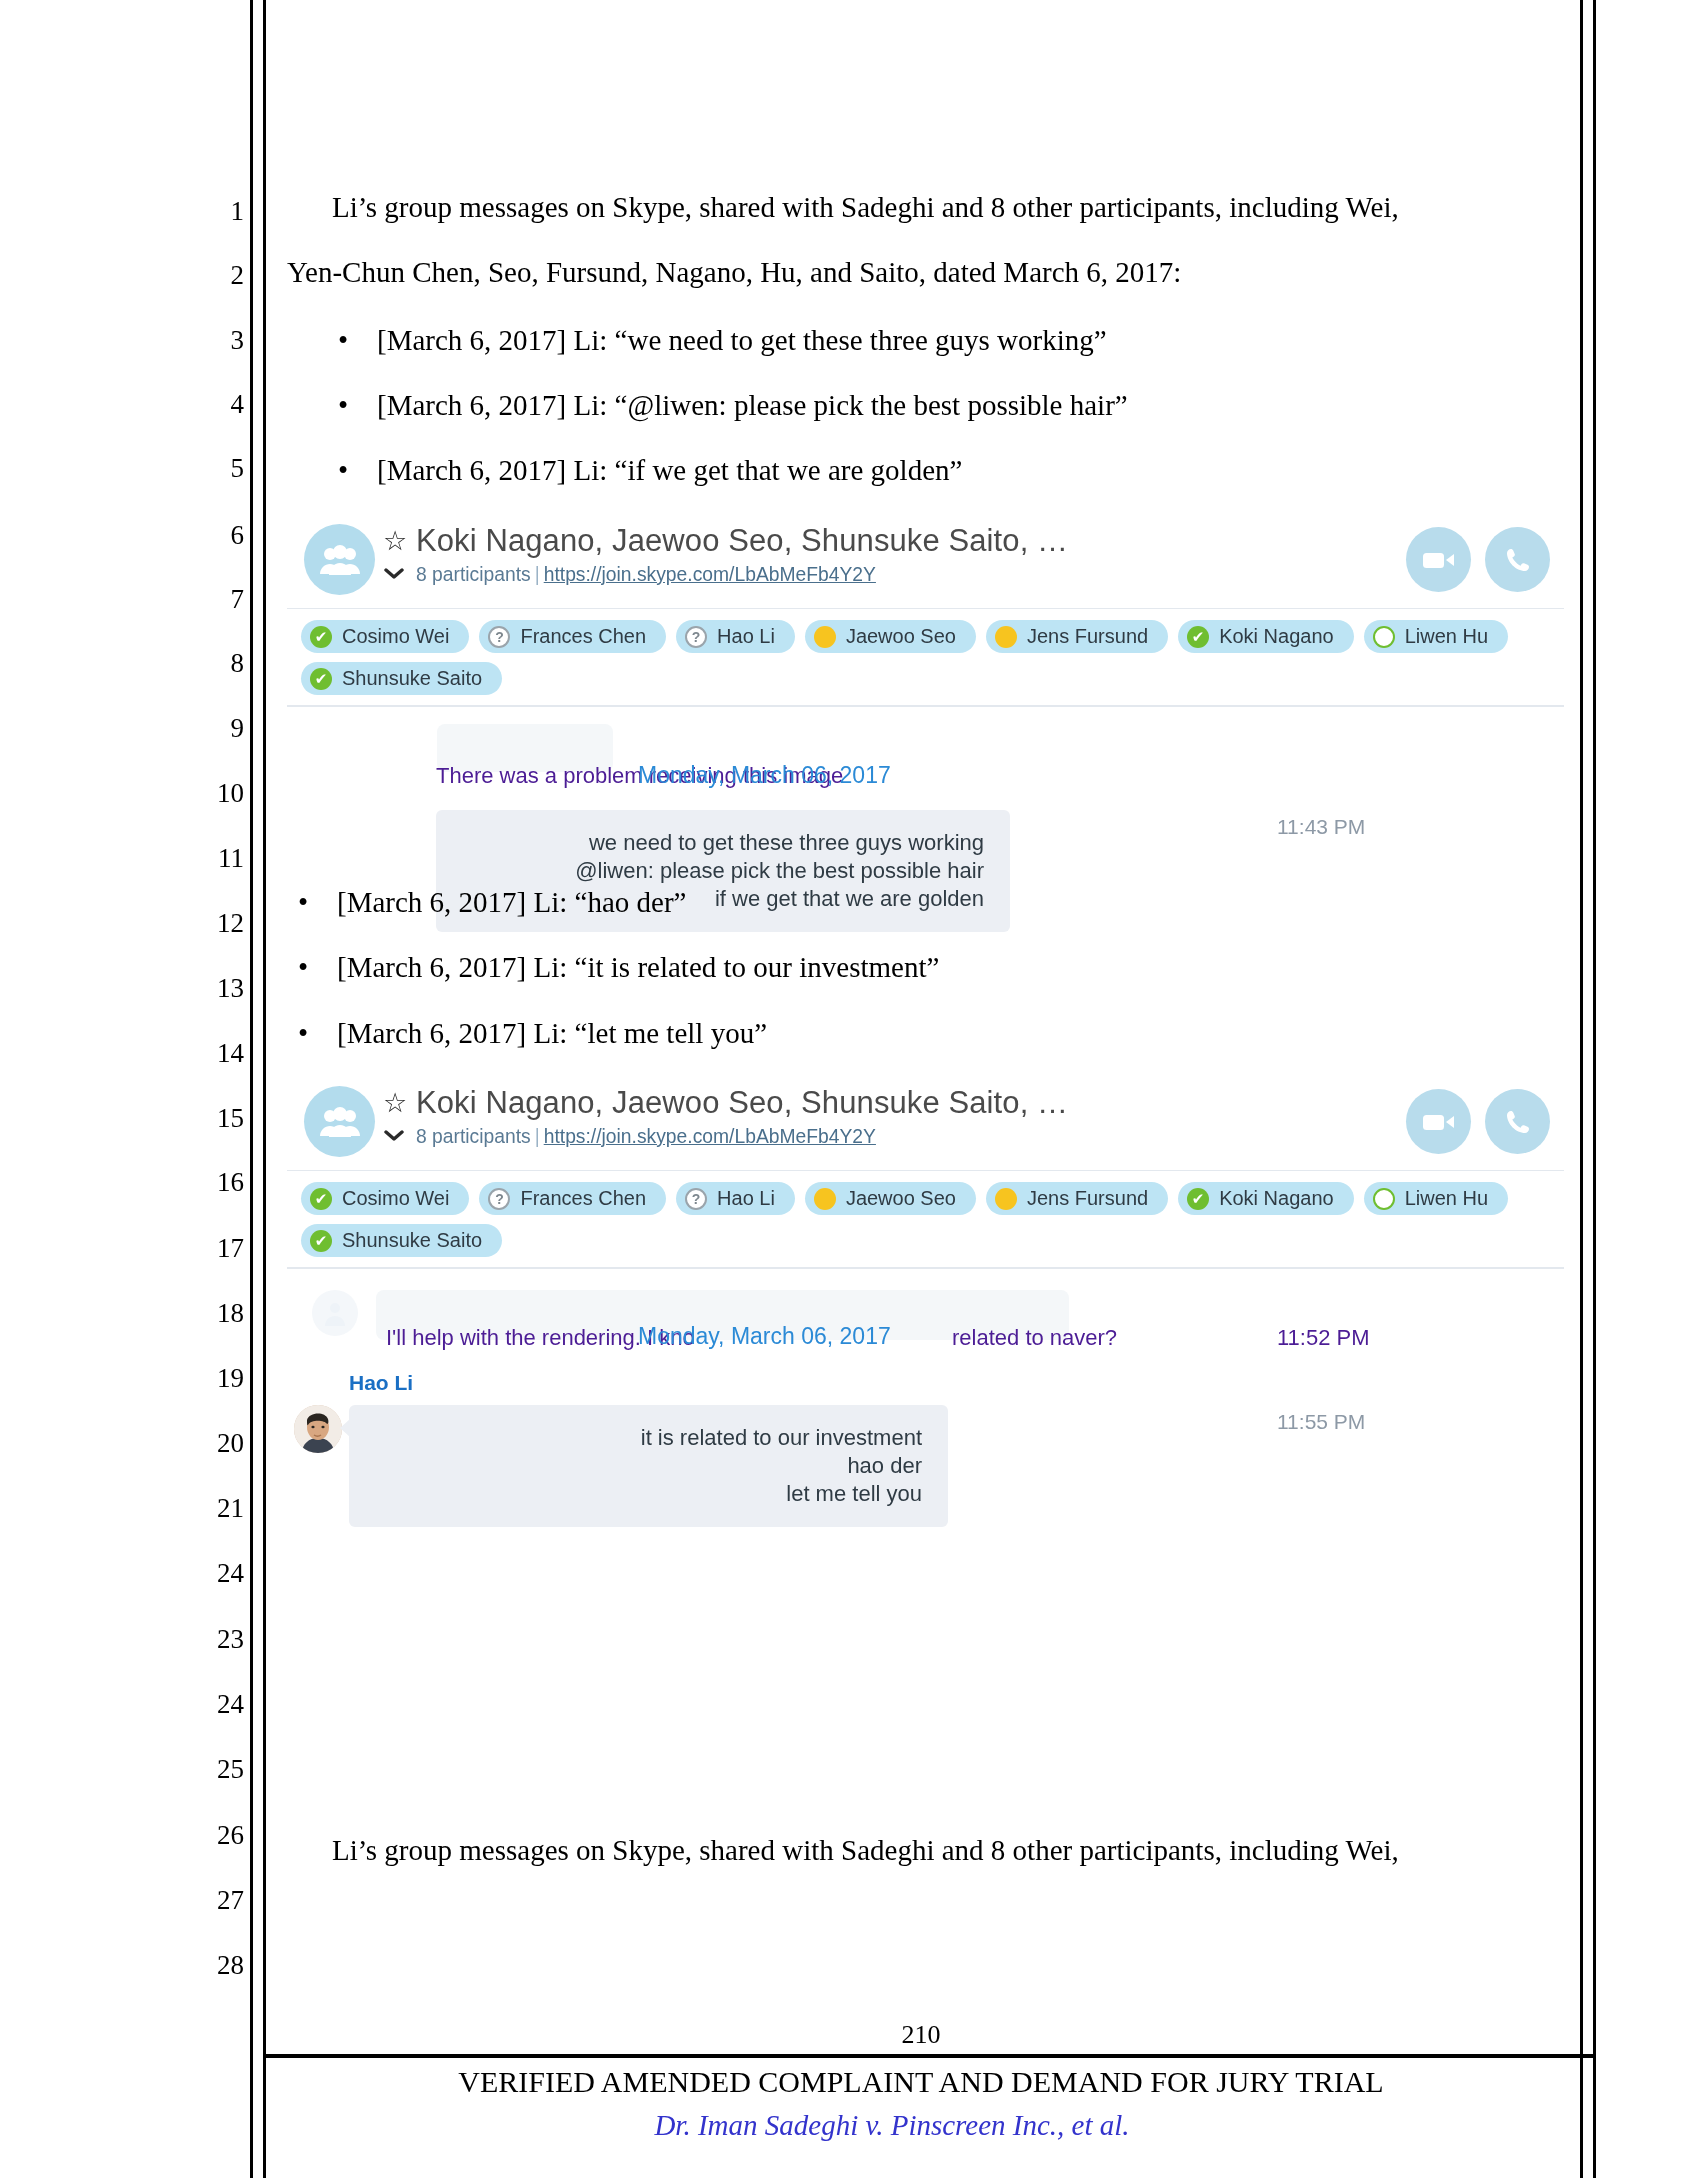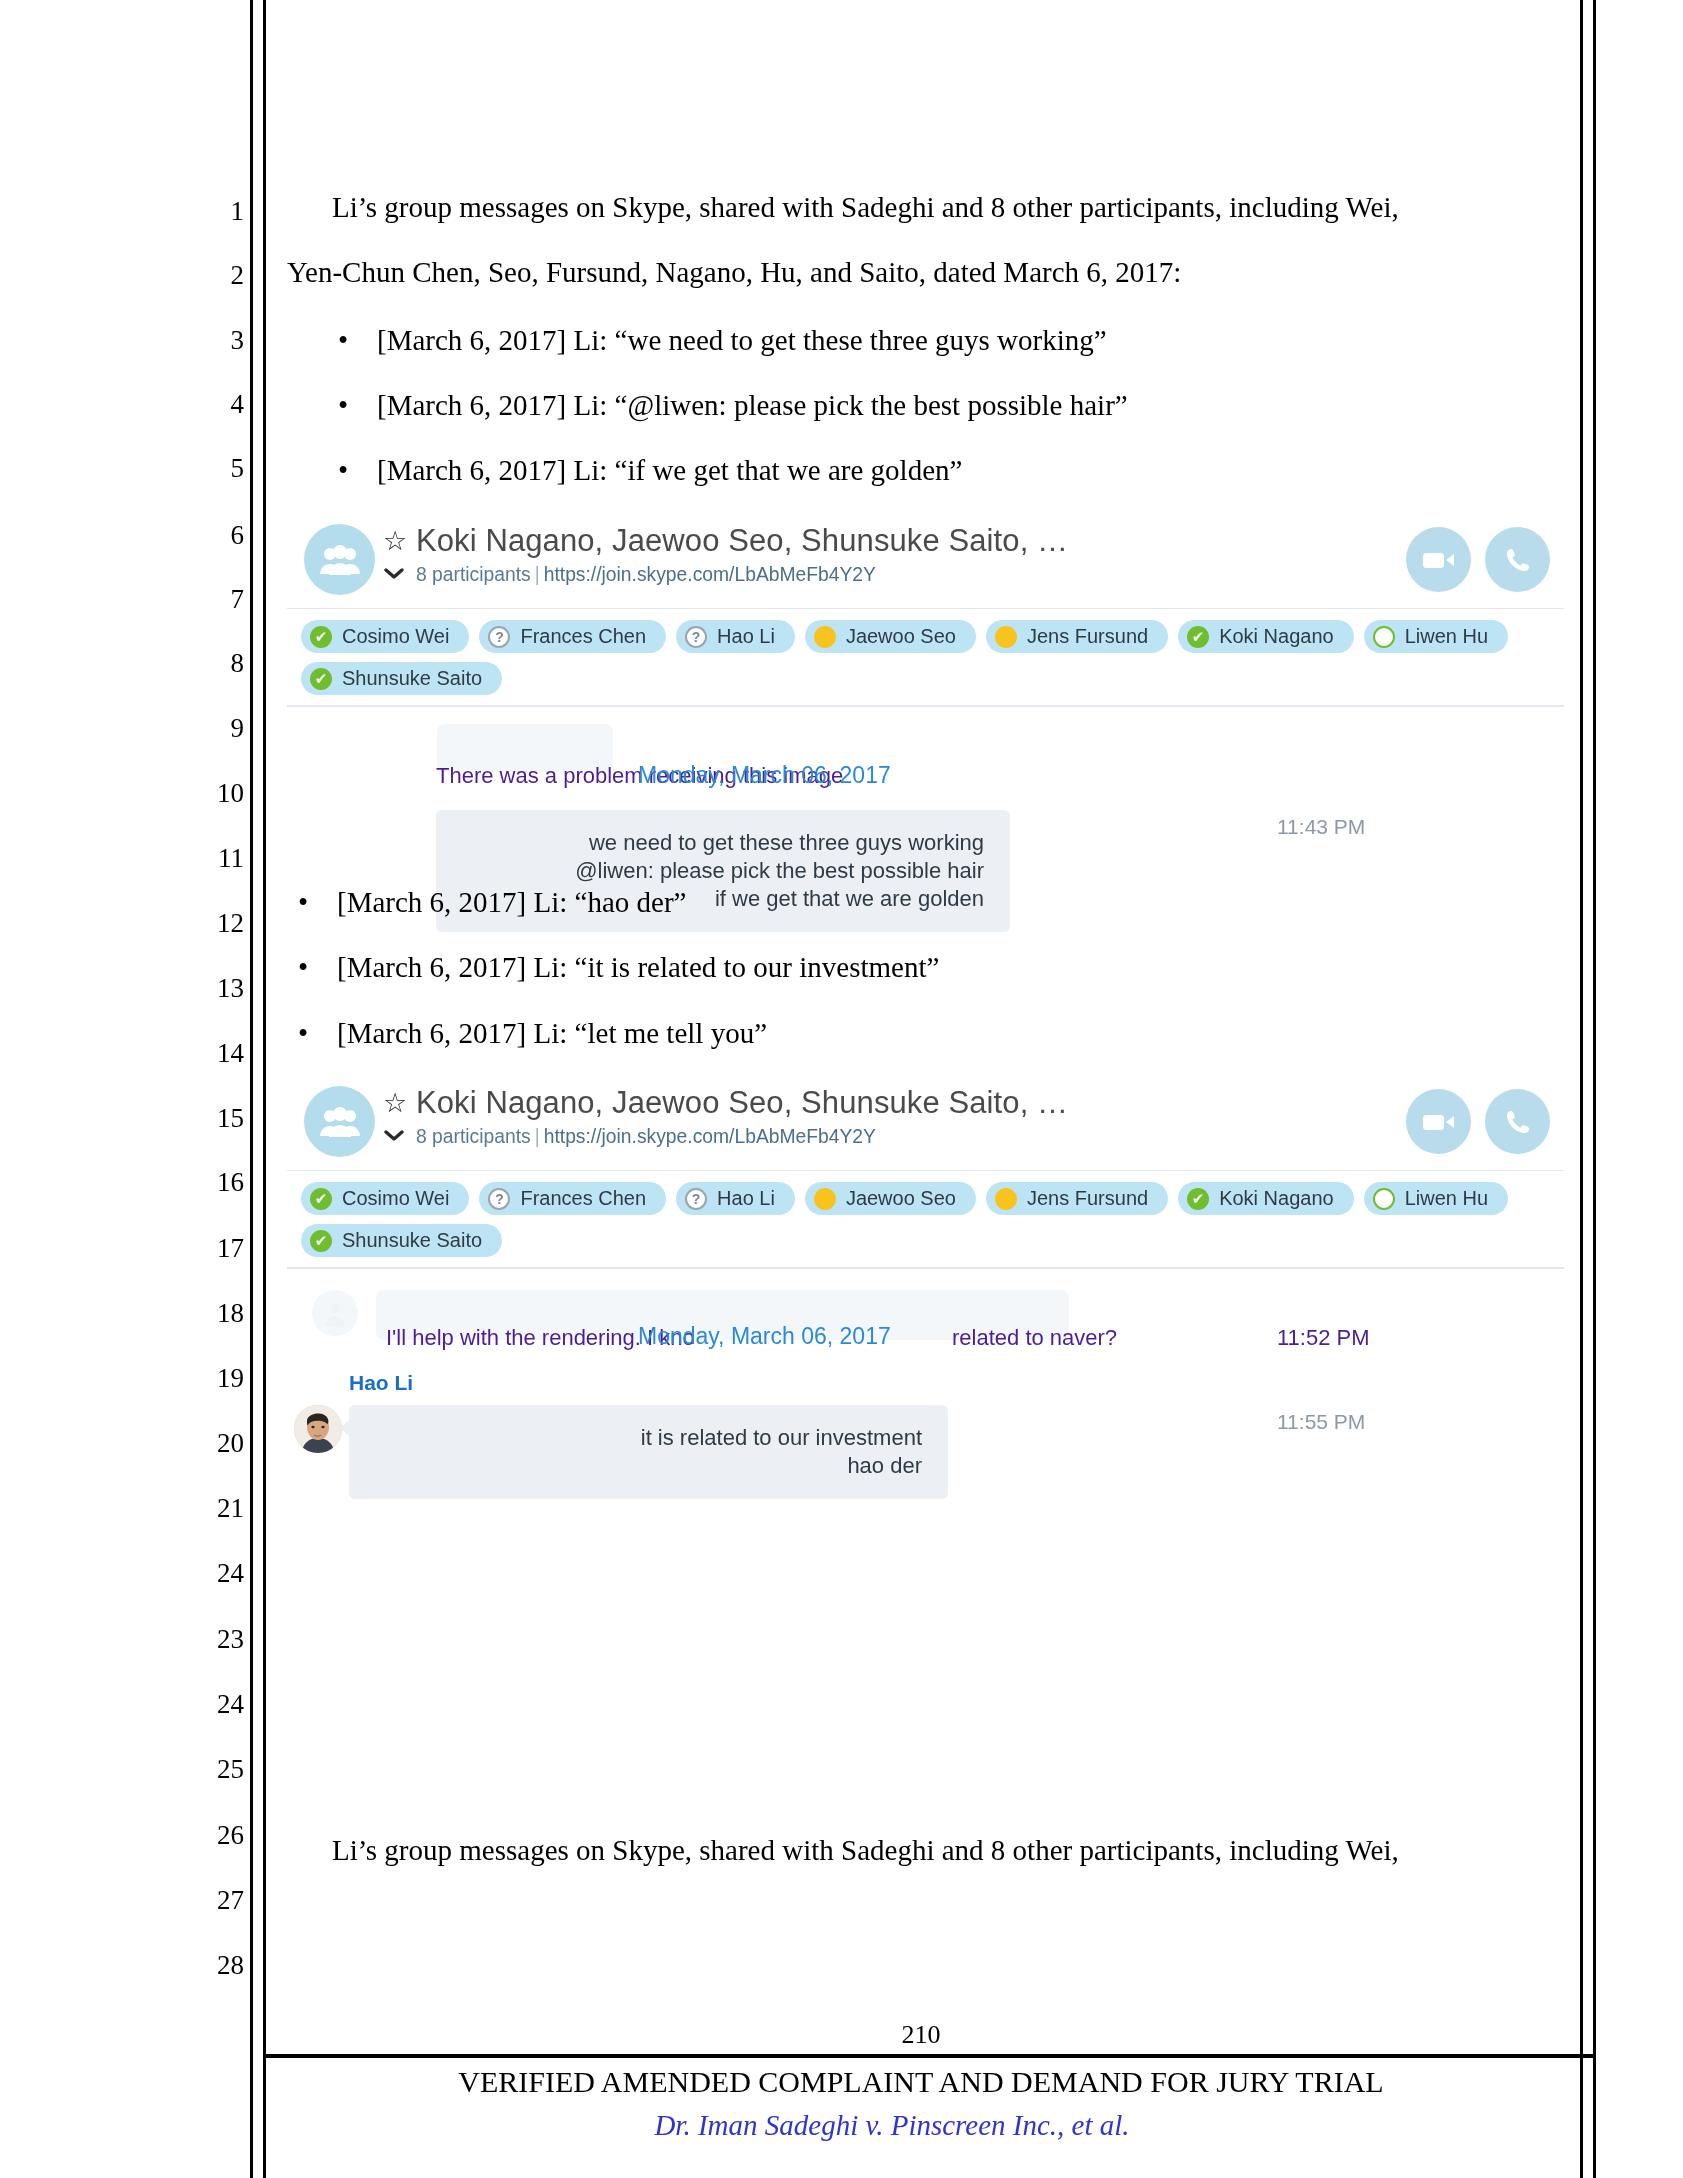--- a/index.html
+++ b/index.html
@@ -143,21 +143,21 @@
   }
   .header-sub {
     position: absolute;
     left: 129px;
     top: 53px;
     font-size: 19.3px;
     color: #5a7a94;
     white-space: nowrap;
   }
   .header-sub .sep { color: #9bb3c6; padding: 0 4px; }
-  .header-sub .link { color: #4a6f8c; }
+  .header-sub .link { color: #4a6f8c; text-decoration: underline; }
 
   .call-btns {
     position: absolute;
     right: 14px;
     top: 16px;
     display: flex;
     gap: 14px;
   }
   .call-btn {
     width: 65px;
@@ -582,20 +582,21 @@
             <path d="M13 15c2-8 18-9 21-1 1 3 0 5-1 5-2-4-16-5-19 1-1 1-1-2-1-5z" fill="#2a2520"></path>
             <ellipse cx="19" cy="22" rx="1.6" ry="1.2" fill="#2a2520"></ellipse>
             <ellipse cx="29" cy="22" rx="1.6" ry="1.2" fill="#2a2520"></ellipse>
             <path d="M20 30c2 1.5 5 1.5 7 0" stroke="#a8744f" stroke-width="1.4" fill="none"></path>
           </svg>
         </div>
         <div class="bubble" style="left:62px; top:137px; width:599px">
           <div class="tail"></div>
           <div class="line">it is related to our investment</div>
           <div class="line">hao der</div>
+          <div class="line">let me tell you</div>
         </div>
         <div class="msg-time" style="left:990px; top:142px">11:55 PM</div>
       </div>
     </div>
 
     <div class="para" style="top:1836px; left:45px">Li’s group messages on Skype, shared with Sadeghi and 8 other participants, including Wei,</div>
   </div>
 
   <div class="footer-pageno">210</div>
   <div class="footer-rule"></div>

